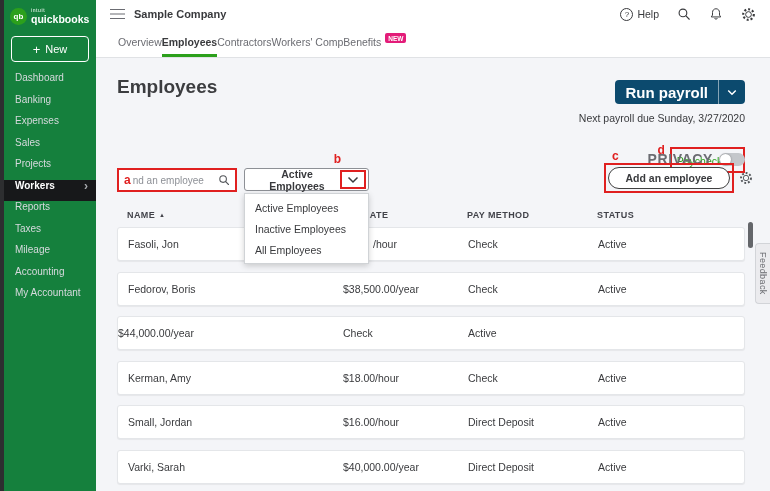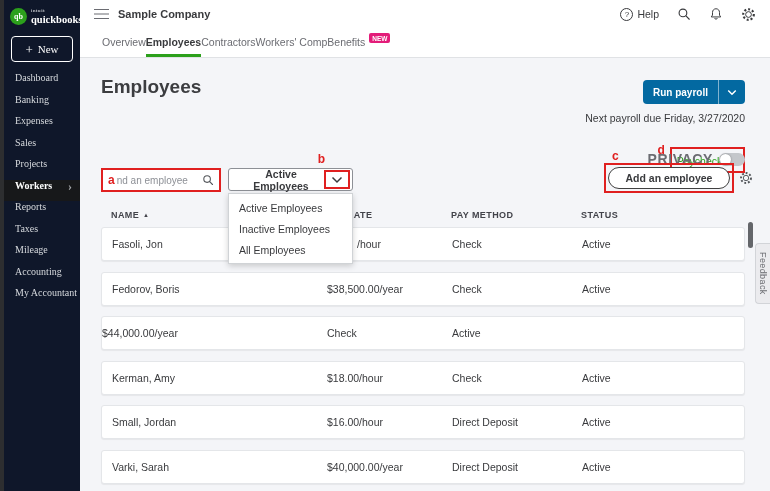--- a/index.html
+++ b/index.html
@@ -1,21 +1,21 @@
 <!DOCTYPE html>
 <html><head>
 <meta charset="utf-8">
 <style>
   *{margin:0;padding:0;box-sizing:border-box;}
   html,body{width:770px;height:491px;}
   body{font-family:"Liberation Sans",sans-serif;background:#f4f5f8;overflow:hidden;position:relative;color:#393a3d;}
   .app{position:absolute;inset:0;display:flex;}
 
   
-  .sidebar{width:80px;background:#0f172a;color:#d6d9dd;flex-shrink:0;position:relative;z-index:5;border-left:4px solid #2d2e30;font-family:Liberation Serif, serif;}
+  .sidebar{width:96px;background:#15803d;color:#d6d9dd;flex-shrink:0;position:relative;z-index:5;border-left:4px solid #2d2e30;}
   .logo{display:flex;align-items:center;gap:4px;padding:8px 4px 6px 6px;}
   .logo-circle{width:17px;height:17px;border-radius:50%;background:#2ca01c;color:#fff;font-size:8px;font-weight:bold;display:flex;align-items:center;justify-content:center;flex-shrink:0;}
   .logo-text{display:flex;flex-direction:column;line-height:1.1;}
   .logo-small{font-size:5px;color:#fff;letter-spacing:.6px;}
   .logo-main{font-size:10.5px;color:#fff;font-weight:bold;}
   .new-btn{margin:5px 7px 10px;width:calc(100% - 14px);height:26px;background:transparent;border:1px solid #fff;border-radius:4px;color:#fff;font-size:11px;display:flex;align-items:center;justify-content:center;gap:5px;font-family:inherit;cursor:pointer;}
   .plus{font-size:13px;line-height:1;}
   .nav-item{height:21.5px;display:flex;align-items:flex-start;justify-content:space-between;padding:0 8px 0 11px;font-size:10px;color:#d6d9dd;cursor:pointer;white-space:nowrap;}
   .nav-item.active{background:#17181a;color:#fff;font-weight:bold;}
   .nav-chevron{font-size:12px;color:#a7aaae;line-height:1;}
@@ -34,21 +34,21 @@
 
   
   .tabsbar{height:30px;background:#fff;border-bottom:1px solid #e0e2e5;display:flex;align-items:stretch;padding-left:22px;}
   .tab{display:flex;align-items:center;font-size:10.5px;color:#6b6c72;cursor:pointer;border-bottom:3px solid transparent;padding-top:2px;white-space:nowrap;}
   .tab.active{color:#393a3d;font-weight:bold;border-bottom-color:#2ca01c;}
   .badge{background:#e31c79;color:#fff;font-size:6.5px;font-weight:bold;padding:1.5px 3px;border-radius:2px;margin-left:4px;transform:translateY(-4px);display:inline-block;}
 
   
   .content{position:absolute;top:58px;left:0;right:0;bottom:0;}
   .page-title{position:absolute;top:18px;left:21px;font-size:19px;font-weight:600;color:#3c3d40;}
-  .run-payroll{position:absolute;top:22px;right:25px;height:24px;background:#0369a1;border:none;border-radius:4px;color:#fff;font-size:10px;font-weight:bold;display:flex;align-items:stretch;cursor:pointer;font-family:inherit;padding:0;overflow:hidden;}
+  .run-payroll{position:absolute;top:22px;right:25px;height:24px;background:#0c4a6e;border:none;border-radius:4px;color:#fff;font-size:15px;font-weight:bold;display:flex;align-items:stretch;cursor:pointer;font-family:inherit;padding:0;overflow:hidden;}
   .rp-label{padding:0 10px;display:flex;align-items:center;}
   .rp-divider{width:1px;background:rgba(255,255,255,.5);}
   .rp-chev{padding:0 8px;display:flex;align-items:center;}
   .next-payroll{position:absolute;top:54px;right:25px;font-size:10.5px;color:#393a3d;}
   .paycheck-row{position:absolute;top:68px;right:25px;display:flex;align-items:center;gap:5px;}
   .ann-letter{color:#e02020;font-weight:bold;font-size:12px;line-height:1;}
   .paycheck-box{border:2px solid #e02020;padding:2px 5px;background:transparent;margin-top:21px;}
   .paycheck-link{color:#2ca01c;font-size:10.5px;text-decoration:none;cursor:pointer;}
   .privacy-row{position:absolute;top:93px;right:25px;display:flex;align-items:center;gap:6px;}
   .privacy-label{font-size:14px;color:#6b6c72;letter-spacing:.6px;font-weight:bold;}
@@ -196,21 +196,21 @@
       <button class="run-payroll">
         <span class="rp-label">Run payroll</span>
         <span class="rp-divider"></span>
         <span class="rp-chev">
           <svg width="10" height="7" viewBox="0 0 12 8">
               <polyline points="1.5,1.5 6,6 10.5,1.5" fill="none" stroke="#ffffff" stroke-width="1.8"></polyline>
             </svg>
         </span>
       </button>
 
-      <div class="next-payroll">Next payroll due Friday, 3/27/2020</div>
+      <div class="next-payroll">Next payroll due Sunday, 3/27/2020</div>
 
       <div class="paycheck-row">
         <span class="ann-letter">d</span>
         <span class="paycheck-box">
           <a class="paycheck-link">Paycheck list</a>
         </span>
       </div>
 
       <div class="privacy-row">
         <span class="privacy-label">PRIVACY</span>

